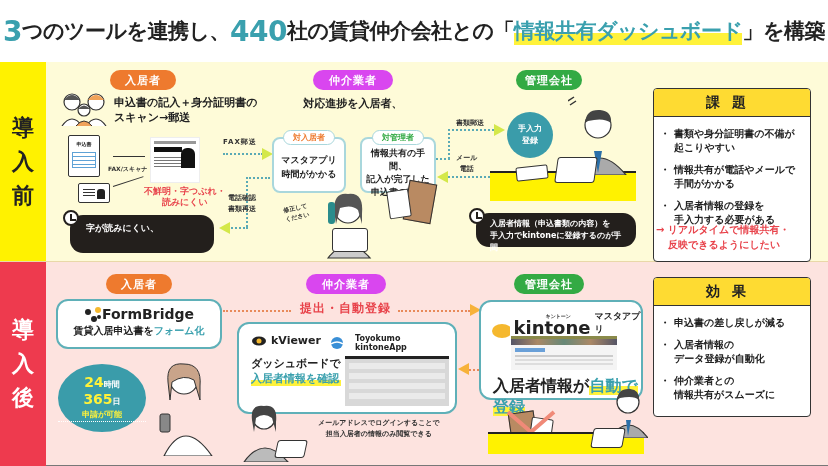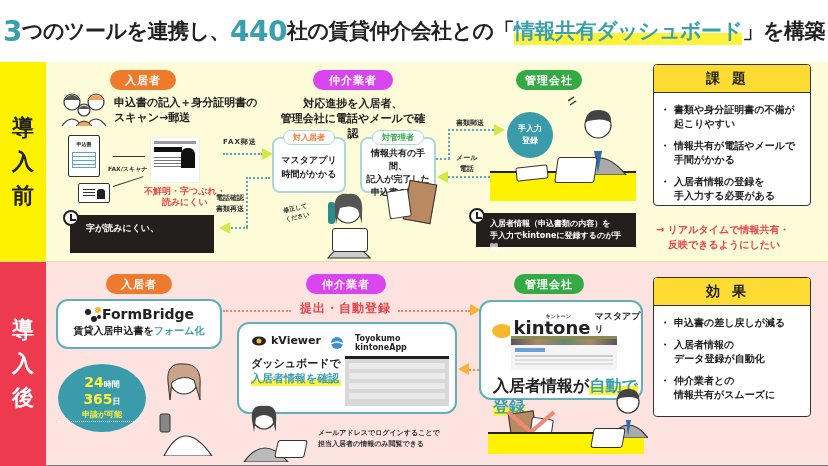--- a/index.html
+++ b/index.html
@@ -12,21 +12,21 @@
 .sec-after{position:absolute;left:0;top:262px;width:828px;height:204px;background:#fde3df}
 .sidetag{position:absolute;left:0;width:46px;display:flex;flex-direction:column;align-items:center;justify-content:center;font-weight:bold;font-size:22px;line-height:34px}
 .sidetag.before{top:62px;height:199px;background:#fff200;color:#222}
 .sidetag.after{top:262px;height:204px;background:#ee3a4e;color:#fff}
 .pill{position:absolute;height:20px;border-radius:10px;color:#fff;font-size:11px;font-weight:bold;display:flex;align-items:center;justify-content:center;letter-spacing:1px}
 .pill.orange{background:#ee7a2e}
 .pill.teal{background:#d946ef}
 .pill.green{background:#33aa44}
 .txt{position:absolute;font-size:11px;font-weight:bold;line-height:15px;color:#222}
 .small{font-size:8px;font-weight:bold;color:#333;position:absolute;line-height:11px}
-.darkbox{position:absolute;background:#231f1c;color:#fff;border-radius:0;font-size:9px;font-weight:bold;line-height:15px;padding:6px 10px 6px 16px}
+.darkbox{position:absolute;background:#231f1c;color:#fff;border-radius:13px;font-size:9px;font-weight:bold;line-height:15px;padding:6px 10px 6px 16px}
 .clock{position:absolute;width:16px;height:16px;border-radius:50%;background:#fff;border:2px solid #231f1c}
 .clock:after{content:"";position:absolute;left:5px;top:2px;width:4px;height:5px;border-left:2px solid #231f1c;border-bottom:2px solid #231f1c}
 .card{position:absolute;background:#fff;border:2px solid #a9d7dc;border-radius:8px}
 .cardtag{position:absolute;top:-9px;left:50%;transform:translateX(-50%);background:#fff;border:1.5px solid #a9d7dc;border-radius:9px;font-size:8px;font-weight:bold;padding:1px 9px;white-space:nowrap}
 .cardtag.o{color:#ee7a2e}
 .cardtag.g{color:#33aa44}
 .cardbody{font-size:9px;font-weight:bold;line-height:14px;text-align:center;padding-top:16px}
 .panel{position:absolute;background:#fff;border:1.5px solid #333;border-radius:4px;overflow:hidden}
 .panel .ph{background:#fedb32;height:28px;display:flex;align-items:center;justify-content:center;font-size:14px;font-weight:bold;letter-spacing:12px;border-bottom:1.5px solid #333}
 .panel ul{list-style:none;padding:10px 8px 0 10px}
@@ -117,36 +117,35 @@
   <div>不鮮明・字つぶれ・</div>
   <div>読みにくい</div>
 </div>
 
 <div class="small" style="left:223px;top:137px;font-size:7px;letter-spacing:1px">FAX郵送</div>
 <div class="dotline" style="left:223px;top:153px;width:40px"></div>
 <div class="tri-r" style="left:262px;top:148px"></div>
 
 <div class="dotv" style="left:246px;top:177px;height:50px"></div>
 <div class="dotline" style="left:246px;top:177px;width:24px"></div>
-<div class="small" style="left:216px;top:193px;font-size:7px">
+<div class="small" style="left:228px;top:193px;font-size:7px">
   <div>電話確認</div>
   <div>書類再送</div>
 </div>
 <div class="dotline" style="left:228px;top:227px;width:20px"></div>
 <div class="tri-l" style="left:219px;top:222px"></div>
 
 <div class="darkbox" style="left:70px;top:215px;width:144px;height:38px">
   <div>字が読みにくい、</div>
 </div>
 <div class="clock" style="left:63px;top:210px"></div>
 
 <div class="pill teal" style="left:313px;top:70px;width:80px">仲介業者</div>
 <div class="txt" style="left:278px;top:96px;width:150px;text-align:center">
   <div>対応進捗を入居者、</div>
-  <div>管理会社に電話やメールで確認</div>
 </div>
 
 <div class="card" style="left:272px;top:137px;width:74px;height:56px">
   <div class="cardtag o">対入居者</div>
   <div class="cardbody" style="padding-top:14px">
     <div>マスタアプリ</div>
     <div>時間がかかる</div>
   </div>
 </div>
 <div class="card" style="left:360px;top:137px;width:76px;height:56px">
@@ -205,21 +204,21 @@
 </svg>
 <div class="laptop" style="left:556px;top:157px;width:40px;height:26px;transform:skewX(-8deg)"></div>
 <div class="doc" style="left:516px;top:166px;width:32px;height:14px;transform:rotate(-6deg)"></div>
 
 <div class="darkbox" style="left:476px;top:213px;width:160px;height:34px;font-size:8px;line-height:12px;padding:5px 8px 5px 14px">
   <div>入居者情報（申込書類の内容）を</div>
   <div>手入力でkintoneに登録するのが手間</div>
 </div>
 <div class="clock" style="left:469px;top:208px"></div>
 
-<div class="panel" style="left:653px;top:64px;width:158px;height:142px">
+<div class="panel" style="left:653px;top:88px;width:158px;height:174px">
   <div class="ph">課題</div>
   <ul>
     <li>
         <div>書類や身分証明書の不備が</div>
         <div>起こりやすい</div>
       </li>
     <li>
         <div>情報共有が電話やメールで</div>
         <div>手間がかかる</div>
       </li>
@@ -295,21 +294,21 @@
       <div class="row"></div>
   </div>
 </div>
 
 <svg class="abs" style="left:240px;top:398px" width="56" height="64">
   <path d="M4 64 Q24 36 48 64 Z" fill="#bbb" stroke="#333" stroke-width="1.2"></path>
   <circle cx="24" cy="20" r="11" fill="#fff" stroke="#333" stroke-width="1.2"></circle>
   <path d="M12 22 Q10 6 24 8 Q38 6 36 24 L36 34 L32 20 Q24 14 16 20 L14 34 Z" fill="#444"></path>
 </svg>
 <div class="laptop" style="left:276px;top:440px;width:30px;height:18px;transform:skewX(-12deg)"></div>
-<div class="small" style="left:318px;top:428px;font-size:7px;line-height:11px">
+<div class="small" style="left:318px;top:418px;font-size:7px;text-align:center;line-height:11px">
   <div>メールアドレスでログインすることで</div>
   <div>担当入居者の情報のみ閲覧できる</div>
 </div>
 
 <div class="tri-l o" style="left:458px;top:363px"></div>
 <div class="dotline o" style="left:469px;top:369px;width:14px"></div>
 
 <div class="pill green" style="left:514px;top:274px;width:70px">管理会社</div>
 <div class="bubble" style="left:479px;top:300px;width:164px;height:100px">
   <div class="abs" style="left:10px;top:8px;display:flex;align-items:flex-end;gap:4px">

